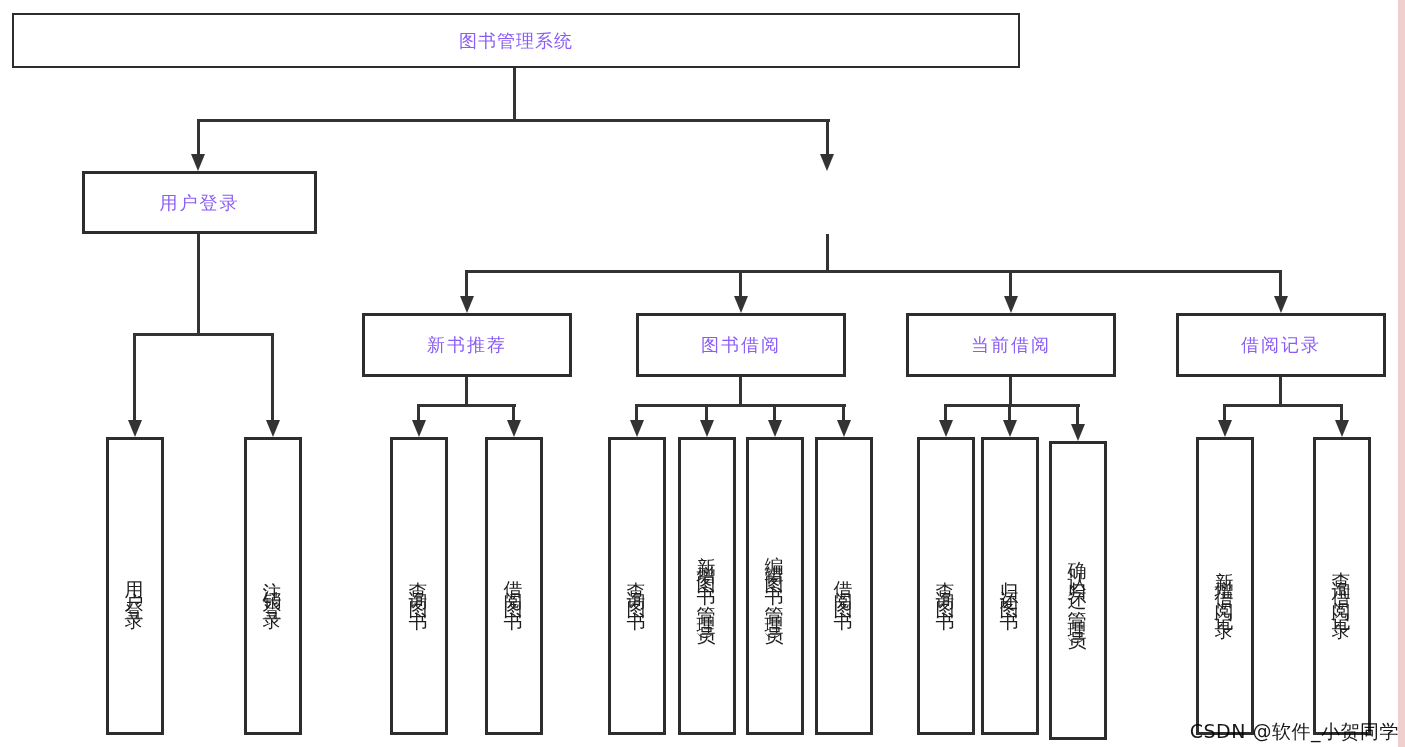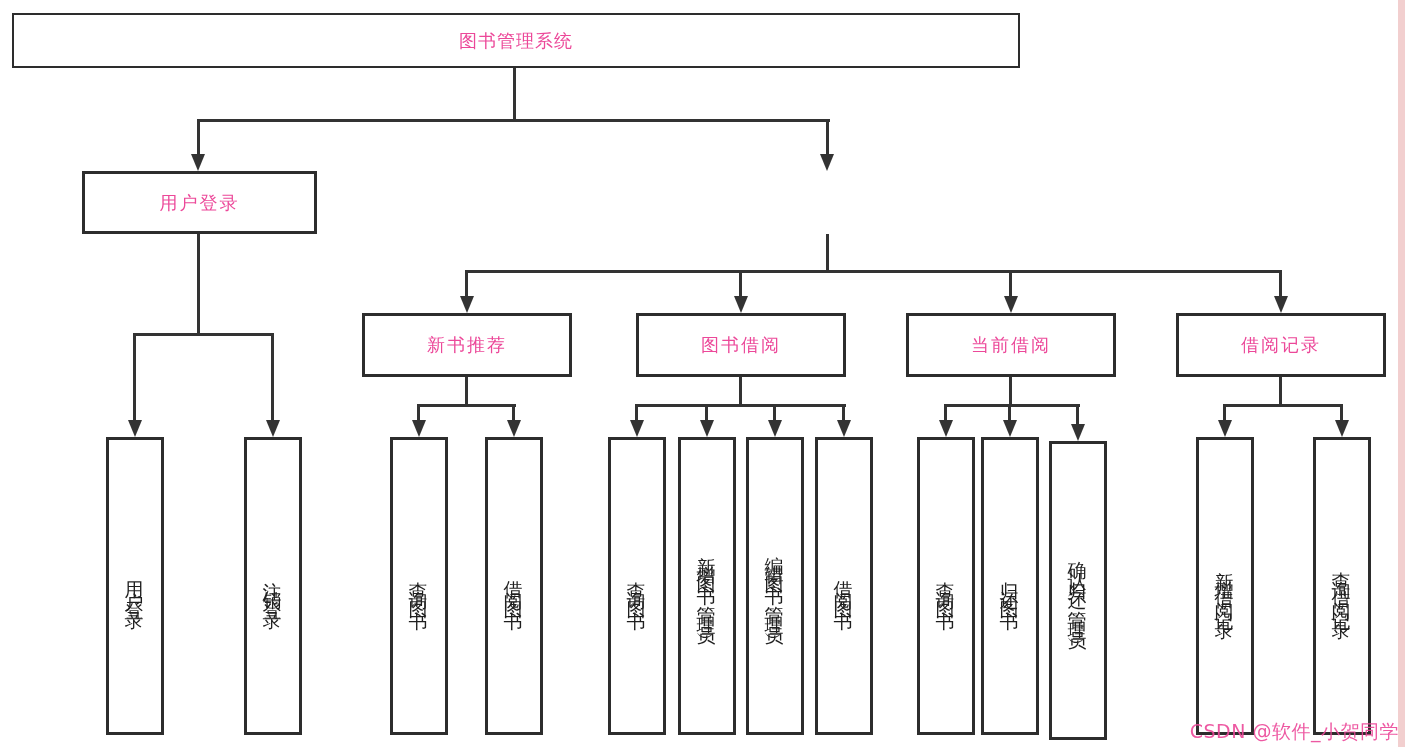--- a/index.html
+++ b/index.html
@@ -19,42 +19,42 @@
     border-left:7px solid transparent;
     border-right:7px solid transparent;
     border-top:17px solid #333333;
   }
   
   .box{
     position:absolute;
     background:#ffffff;
     border:3px solid #2d2d2d;
     display:flex;align-items:center;justify-content:center;
-    font-size:18px;color:#ec4899;letter-spacing:2px;
+    font-size:18px;color:#8b5cf6;letter-spacing:2px;
     box-sizing:content-box;
   }
   .box.root{border-width:2px;font-size:18px;letter-spacing:1px;}
   
   .vbox{
     position:absolute;
     top:437px;width:52px;height:292px;
     background:#ffffff;
     border:3px solid #2d2d2d;
     writing-mode:vertical-rl;
     text-orientation:mixed;
     display:flex;align-items:center;justify-content:center;
     font-size:19px;color:#1f1f1f;
     letter-spacing:10px;
     line-height:52px;
     box-sizing:content-box;
   }
   .watermark{
     position:absolute;
     right:6px;bottom:2px;
-    font-size:19px;color:#ec4899;opacity:.9;
+    font-size:19px;color:#000000;opacity:.9;
     letter-spacing:.5px;
     white-space:nowrap;
     z-index:5;
   }
   .right-strip{
     position:absolute;
     left:1398px;top:0;width:7px;height:747px;
     background:#f2cfcf;
     z-index:4;
   }

